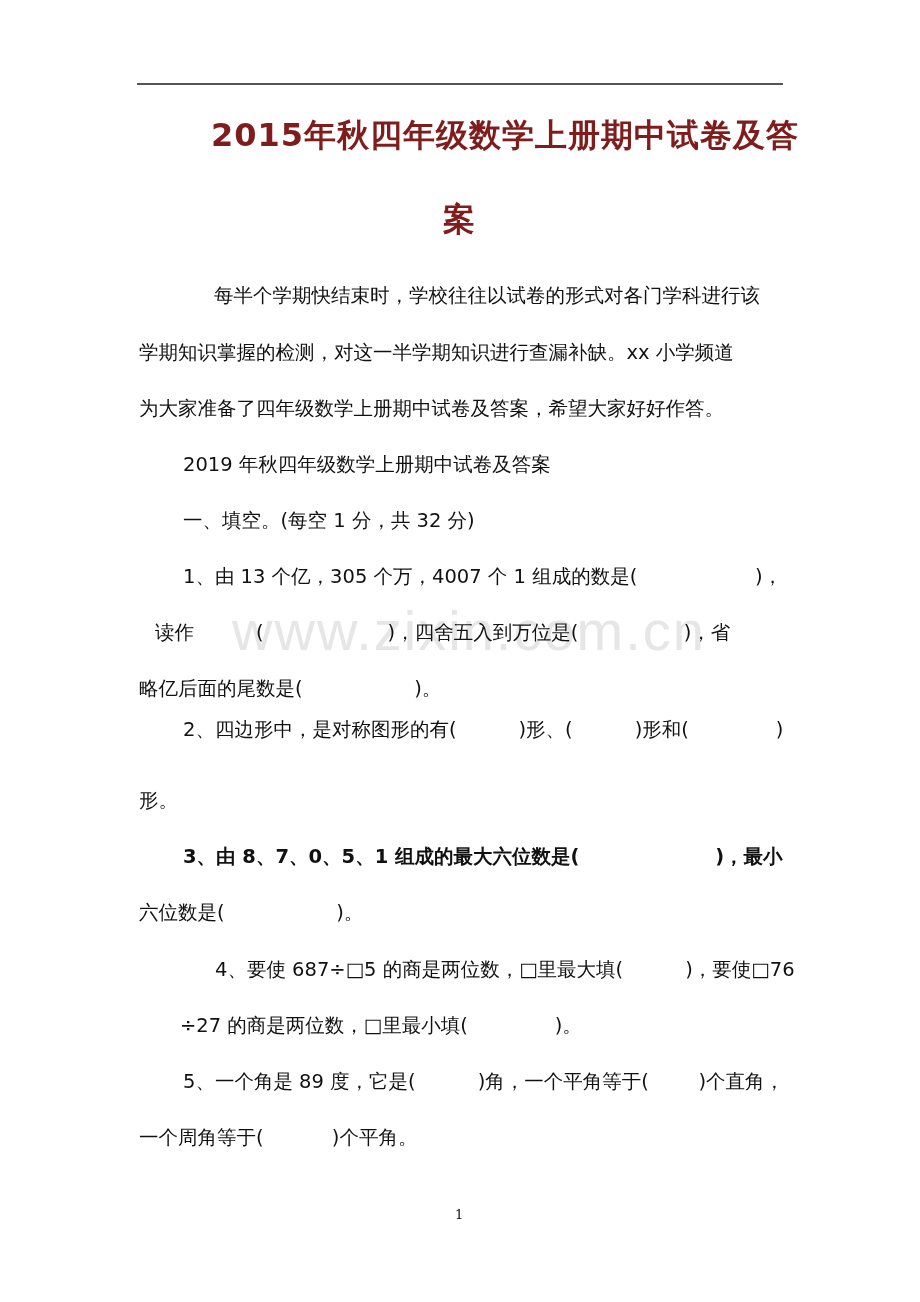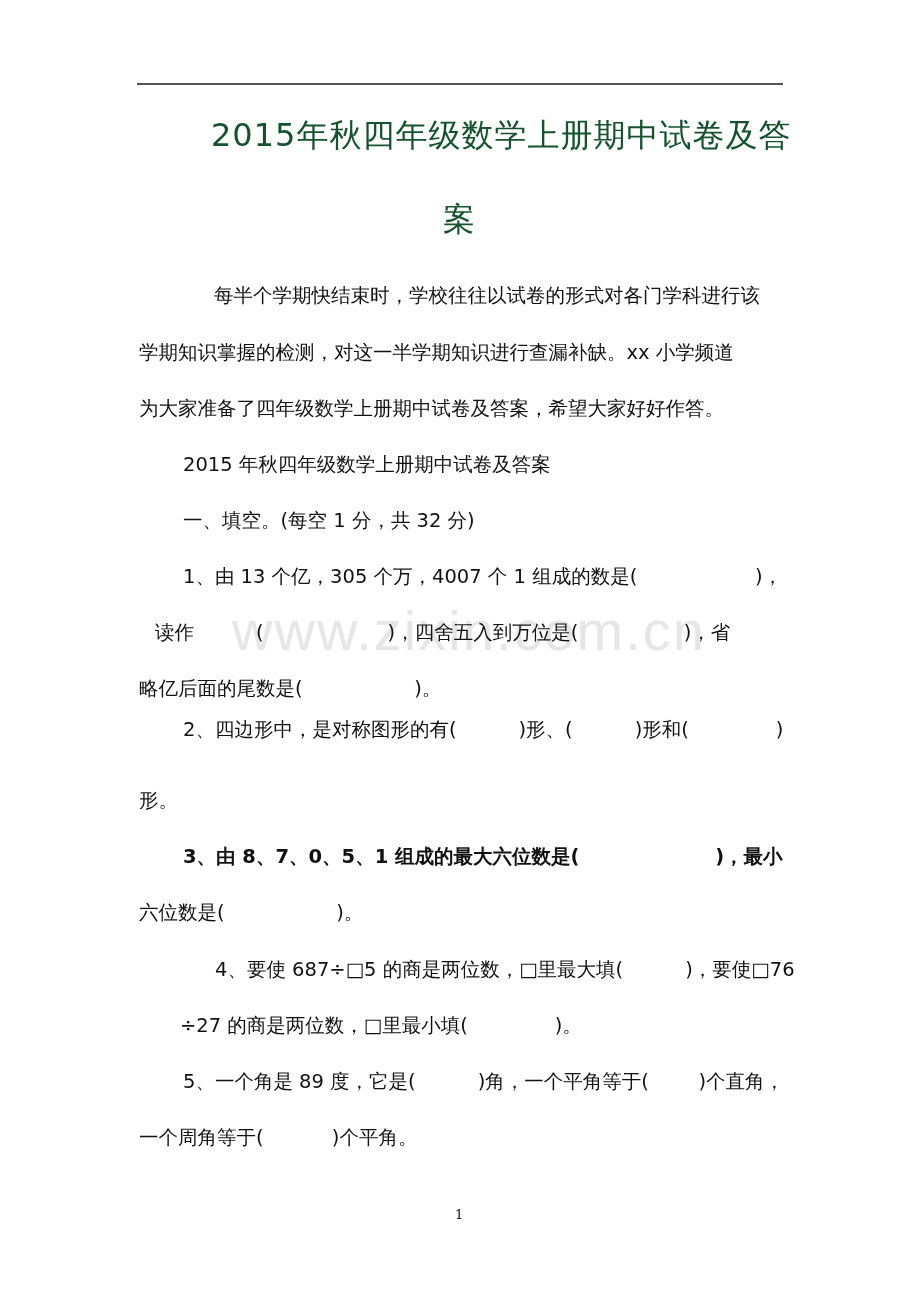--- a/index.html
+++ b/index.html
@@ -24,24 +24,24 @@
     .header-rule {
       position: absolute;
       left: 137px;
       top: 83px;
       width: 646px;
       height: 2px;
       background: #555555;
     }
     .title-line {
       position: absolute;
-      font-weight: normal;
+      font-weight: bold;
       font-size: 32px;
       letter-spacing: 1px;
-      color: #14532d;
+      color: #7f1d1d;
       white-space: nowrap;
     }
     .title-1 { left: 211px; top: 114px; }
     .title-2 { left: 443px; top: 198px; }
 
     .line {
       position: absolute;
       left: 139px;
       font-size: 19.5px;
       color: #111111;
@@ -81,21 +81,21 @@
   <div class="watermark">www.zixin.com.cn</div>
 
   <div class="content">
     <div class="title-line title-1">2015年秋四年级数学上册期中试卷及答</div>
     <div class="title-line title-2">案</div>
 
     <div class="line indent" style="top: 282px; white-space: pre; margin-left: 31px;">每半个学期快结束时，学校往往以试卷的形式对各门学科进行该</div>
     <div class="line" style="top: 339px; white-space: pre;">学期知识掌握的检测，对这一半学期知识进行查漏补缺。xx 小学频道</div>
     <div class="line" style="top: 395px; white-space: pre;">为大家准备了四年级数学上册期中试卷及答案，希望大家好好作答。</div>
 
-    <div class="line indent" style="top: 451px; white-space: pre;">2015 年秋四年级数学上册期中试卷及答案</div>
+    <div class="line indent" style="top: 451px; white-space: pre;">2019 年秋四年级数学上册期中试卷及答案</div>
 
     <div class="line indent" style="top: 507px; white-space: pre;">一、填空。(每空 1 分，共 32 分)</div>
 
     <div class="line indent" style="top: 563px; white-space: pre;">1、由 13 个亿，305 个万，4007 个 1 组成的数是(                   )，</div>
     <div class="line" style="top: 619px; white-space: pre; margin-left: 16px;">读作          (                    )，四舍五入到万位是(                 )，省</div>
     <div class="line" style="top: 675px; white-space: pre;">略亿后面的尾数是(                  )。</div>
 
     <div class="line indent" style="top: 716px; white-space: pre;">2、四边形中，是对称图形的有(          )形、(          )形和(              )</div>
     <div class="line" style="top: 787px; white-space: pre;">形。</div>
 

